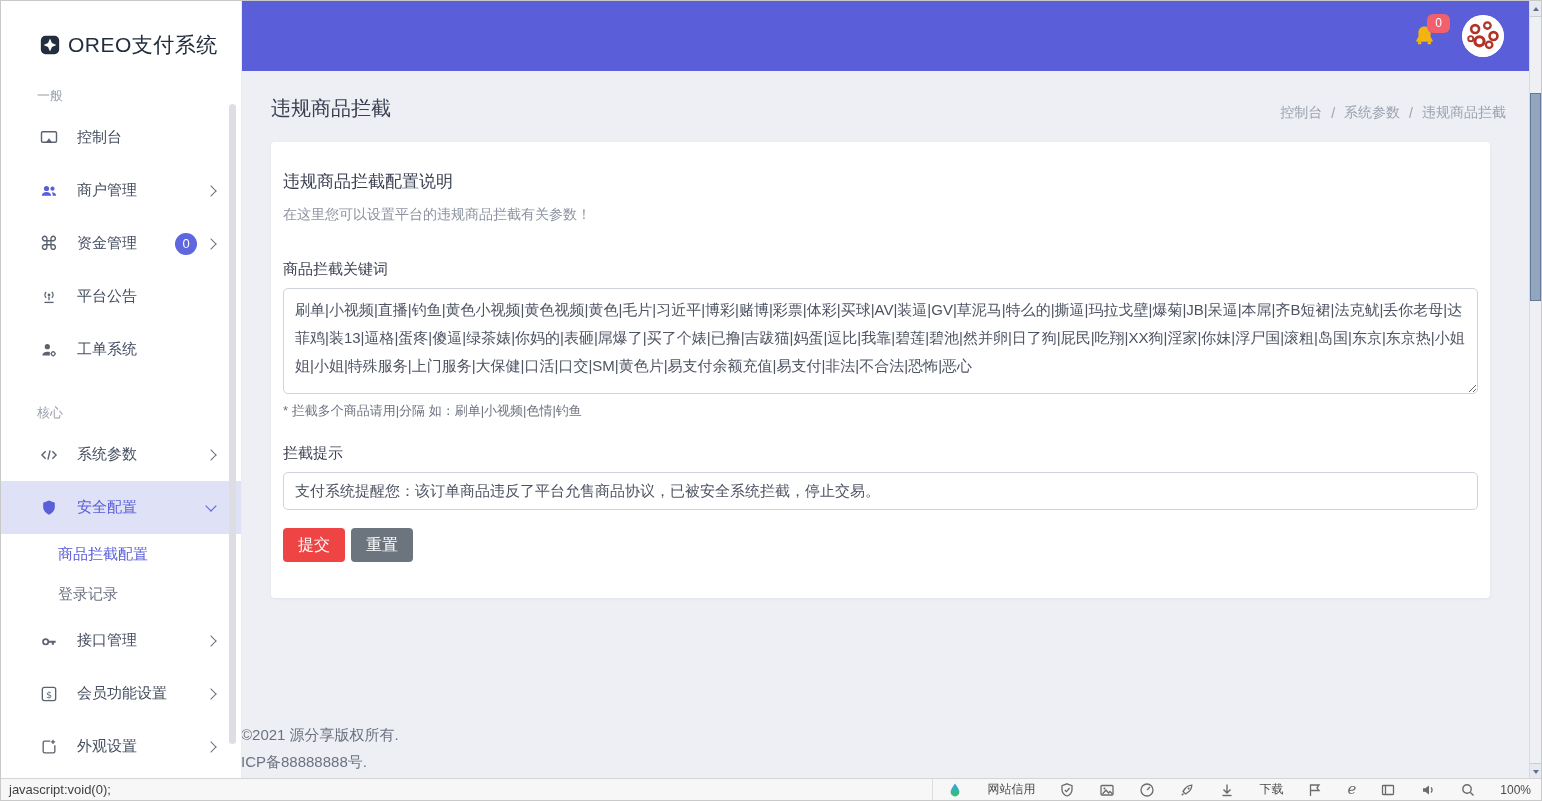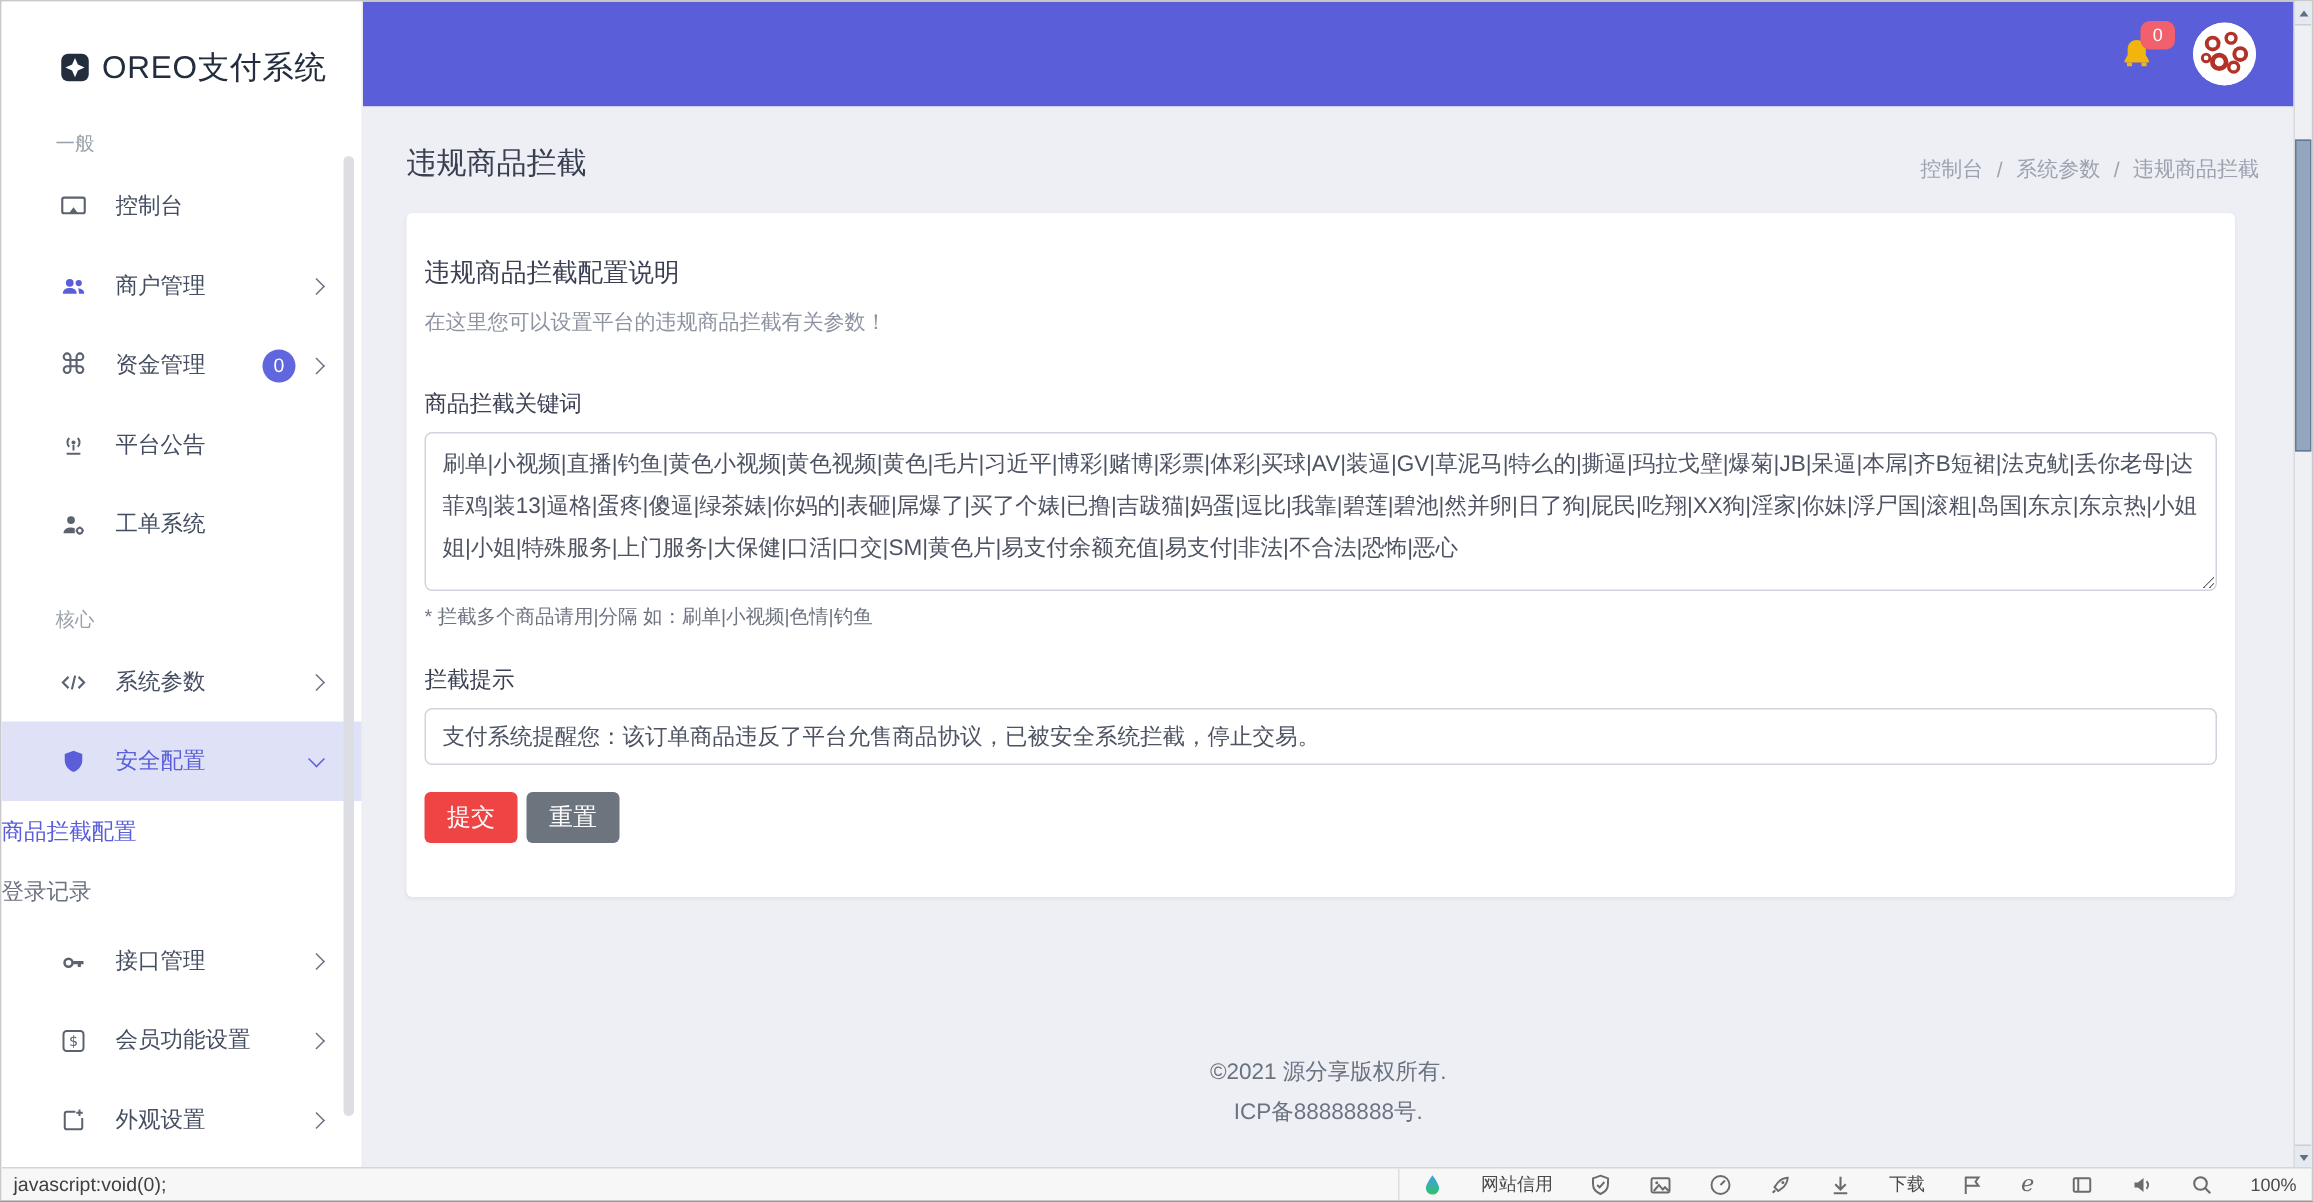--- a/index.html
+++ b/index.html
@@ -36,21 +36,21 @@
     color:#454e61;cursor:pointer;box-sizing:border-box}
   .nav-item .nicon{width:24px;display:flex;justify-content:center;align-items:center;margin-right:16px;flex:none}
   .nav-item.active{background:#dfe2f6;color:#5a5ed8}
   .icon-glyph{font-family:"DejaVu Sans",sans-serif;font-size:19px;color:#5b6270;line-height:1}
   .badge{margin-left:auto;width:22px;height:22px;border-radius:50%;background:#6066dd;color:#fff;
     font-size:13px;display:flex;align-items:center;justify-content:center;flex:none}
   .chev{width:7px;height:7px;border-right:1.8px solid #6a7284;border-bottom:1.8px solid #6a7284;
     transform:rotate(-45deg);margin-left:auto;flex:none}
   .badge + .chev{margin-left:10px}
   .chev.down{transform:rotate(45deg);border-color:#5a5ed8;margin-top:-4px}
-  .sub-item{height:40px;display:flex;align-items:center;font-size:15px;color:#6b7280;cursor:pointer}
+  .sub-item{height:40px;display:flex;align-items:center;padding-left:57px;font-size:15px;color:#6b7280;cursor:pointer}
   .sub-item.active{color:#5a5ed8}
   .side-scroll{position:absolute;top:103px;right:5px;width:7px;height:640px;border-radius:4px;background:#dcdee3}
   
   .main{flex:1;display:flex;flex-direction:column;min-width:0}
   .topbar{height:70px;flex:none;background:#5a5ed8;display:flex;align-items:center;
     justify-content:flex-end;padding-right:26px;gap:24px}
   .bell-wrap{position:relative;cursor:pointer}
   .nbadge{position:absolute;top:-9px;right:-12px;min-width:11px;padding:0 6px;height:19px;border-radius:6px;
     background:#f25f6d;color:#fff;font-size:12px;display:flex;align-items:center;justify-content:center}
   .avatar{width:42px;height:42px;border-radius:50%;overflow:hidden;background:#fff;cursor:pointer;flex:none}
@@ -69,21 +69,21 @@
     border-radius:5px;padding:7px 11px;font-size:15px;line-height:28px;color:#4d5362;
     font-family:"Liberation Sans",sans-serif;resize:both;outline:none}
   .hint{font-size:13px;color:#6e7380;margin:8px 0 24px}
   .tipinput{display:block;width:100%;box-sizing:border-box;height:38px;border:1px solid #cfd4dc;
     border-radius:5px;padding:0 11px;font-size:15px;color:#4d5362;font-family:Liberation Serif, serif;outline:none}
   .btn-row{margin-top:18px;display:flex;gap:6px}
   .btn{height:34px;padding:0 15px;border:none;border-radius:4px;font-size:16px;color:#fff;
     cursor:pointer;font-family:inherit}
   .btn.primary{background:#ef4444}
   .btn.secondary{background:#6c757d}
-  .footer{margin-top:auto;text-align:center;padding-bottom:24px;font-size:15px;color:#6b7280;line-height:27px}
+  .footer{margin-top:auto;padding-bottom:4px;font-size:15px;color:#6b7280;line-height:27px}
 </style>
 </head>
 <body>
 
 <div class="screen">
   <div class="app">
 
     <aside class="sidebar">
       <div class="logo">
         <span style="display:flex">

